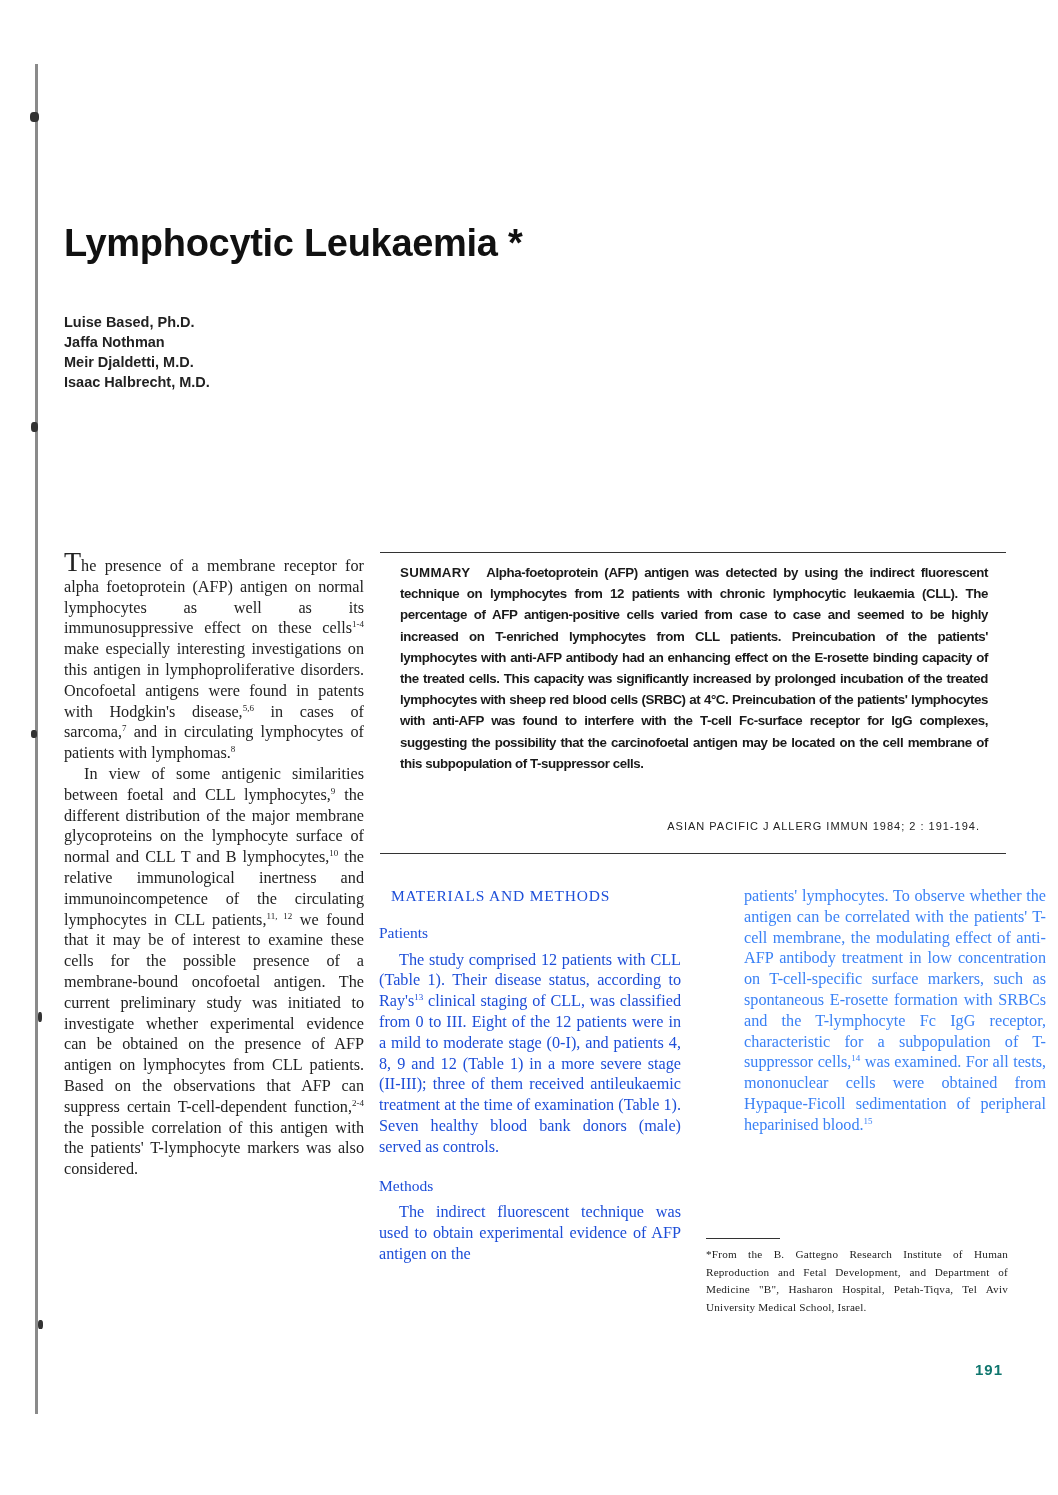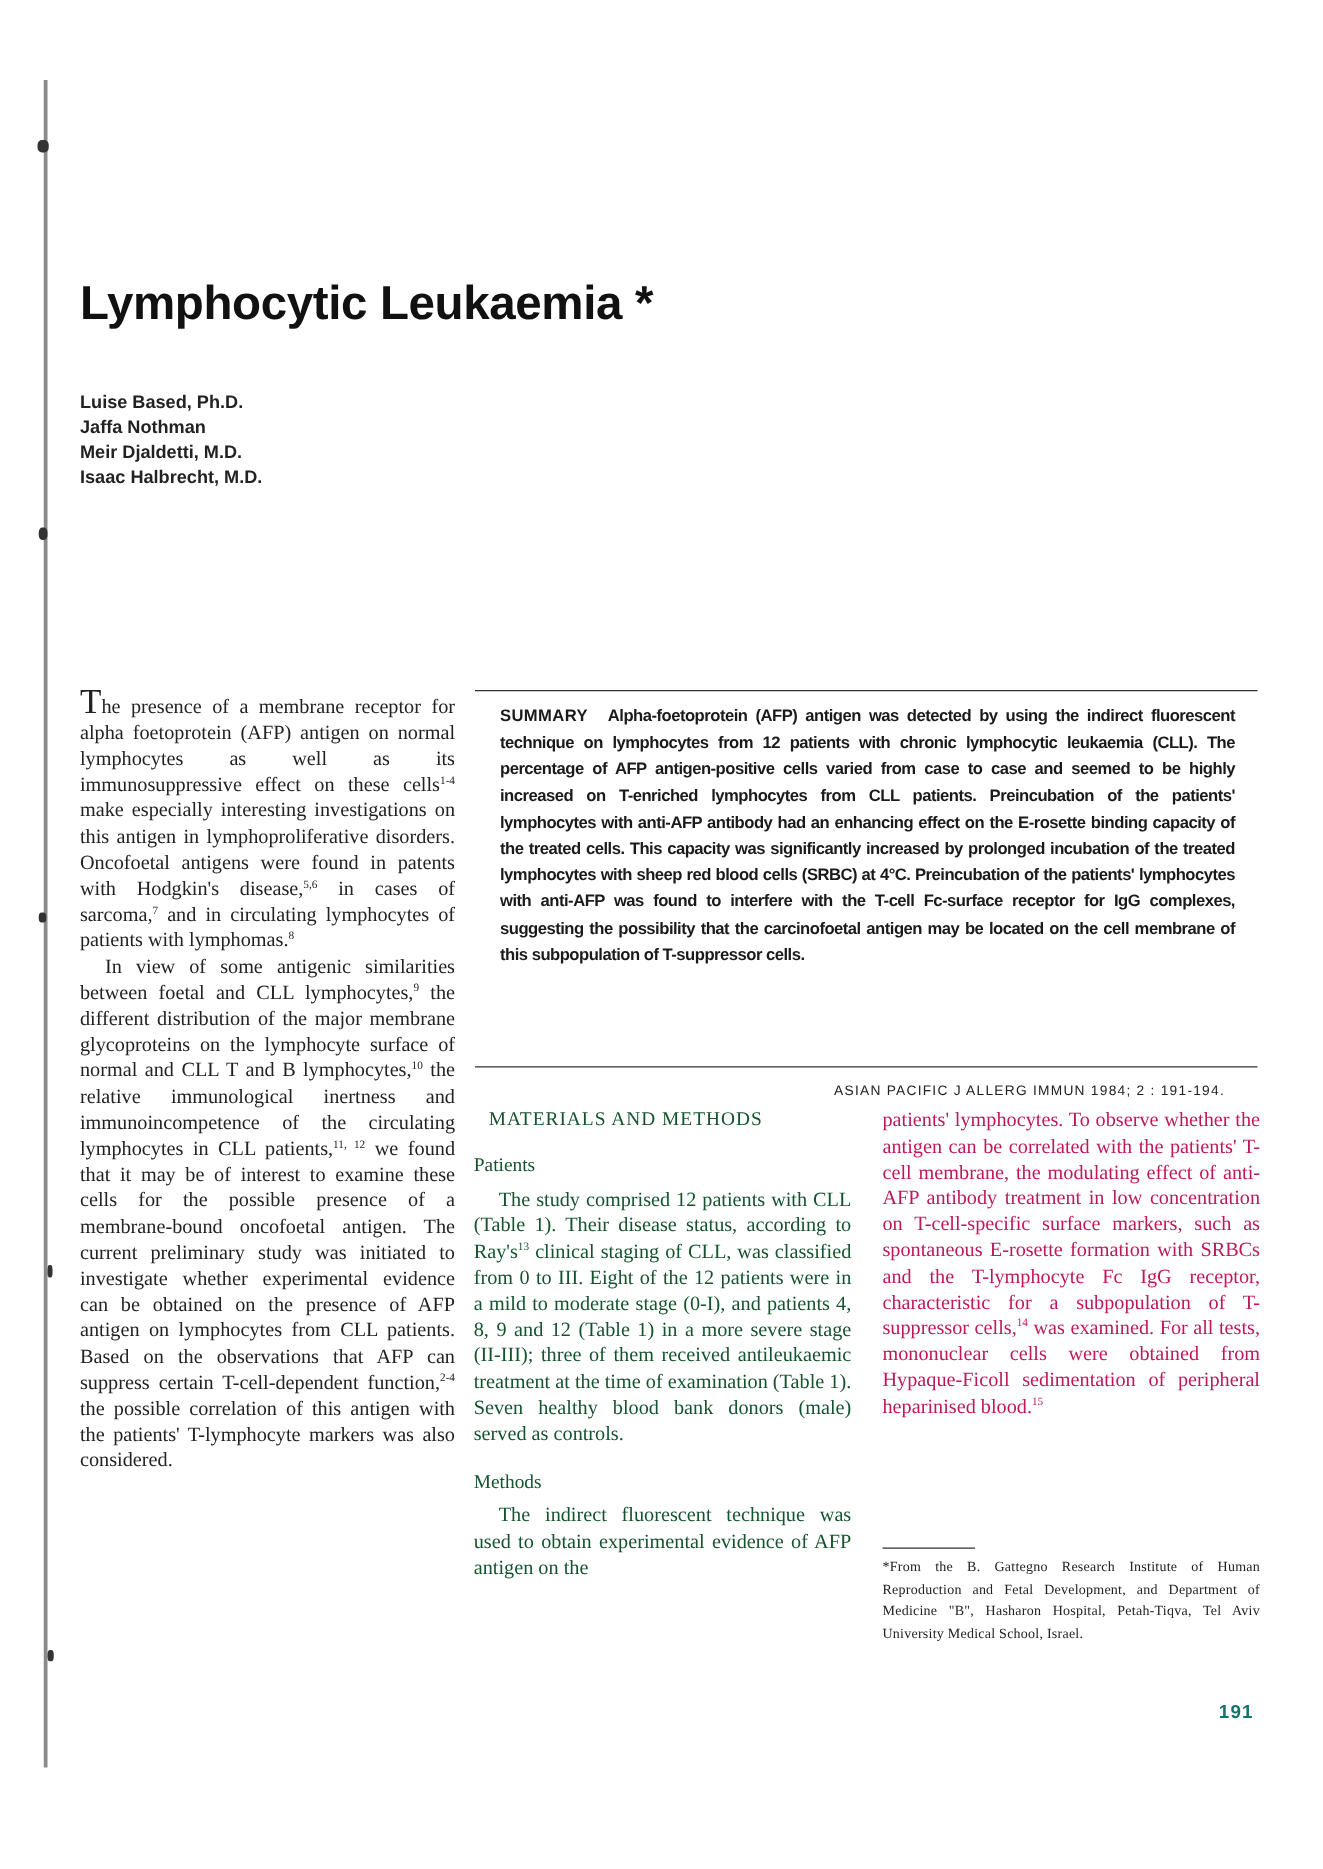--- a/index.html
+++ b/index.html
@@ -10,27 +10,27 @@
   .authors { position: absolute; left: 64px; top: 312px; font-family: "Liberation Sans", sans-serif; font-weight: bold; font-size: 14.5px; line-height: 20px; color: #222; }
   .col-left { position: absolute; left: 64px; top: 548px; width: 300px; font-family: "Liberation Serif", serif; font-size: 16.2px; line-height: 20.8px; text-align: justify; hyphens: none; color: #222; }
   .col-left p { margin: 0; }
   .col-left p + p { text-indent: 20px; }
   .dropcap { font-size: 28px; line-height: 1; }
   sup { font-size: 9px; line-height: 0; vertical-align: 6px; }
   .summary-rule-top { position: absolute; left: 380px; top: 552px; width: 626px; border-top: 1.5px solid #333; }
   .summary-rule-bottom { position: absolute; left: 380px; top: 853px; width: 626px; border-top: 1.5px solid #333; }
   .summary { position: absolute; left: 400px; top: 562px; width: 588px; font-family: "Liberation Sans", sans-serif; font-weight: bold; font-size: 13.3px; line-height: 21.2px; text-align: justify; letter-spacing: -0.4px; color: #1a1a1a; }
   .summary .label { margin-right: 10px; letter-spacing: 0.3px; }
-  .citation { position: absolute; right: 78px; top: 867px; font-family: "Liberation Sans", sans-serif; font-size: 11px; letter-spacing: 1px; color: #222; }
-  .col-mid { position: absolute; left: 379px; top: 886px; width: 302px; font-family: "Liberation Serif", serif; font-size: 16.2px; line-height: 20.8px; text-align: justify; color: #14532d; }
+  .citation { position: absolute; right: 78px; top: 820px; font-family: "Liberation Sans", sans-serif; font-size: 11px; letter-spacing: 1px; color: #222; }
+  .col-mid { position: absolute; left: 379px; top: 886px; width: 302px; font-family: "Liberation Serif", serif; font-size: 16.2px; line-height: 20.8px; text-align: justify; color: #1d4ed8; }
   .col-mid p { margin: 0; text-indent: 20px; }
   .section-heading { font-size: 15.5px; letter-spacing: 0.8px; margin: 0 0 16px 12px; font-family: "Liberation Serif", serif; font-weight: normal; }
   .sub-heading { font-size: 15.5px; margin: 12px 0 6px 0; font-weight: normal; font-family: "Liberation Serif", serif; }
   .sub-heading.spaced { margin-top: 18px; }
-  .col-right { position: absolute; left: 706px; top: 886px; width: 302px; font-family: "Liberation Serif", serif; font-size: 16.2px; line-height: 20.8px; text-align: justify; color: #be185d; }
+  .col-right { position: absolute; left: 744px; top: 886px; width: 302px; font-family: "Liberation Serif", serif; font-size: 16.2px; line-height: 20.8px; text-align: justify; color: #3b82f6; }
   .col-right p { margin: 0; }
   .footnote-rule { position: absolute; left: 706px; top: 1238px; width: 74px; border-top: 1.5px solid #333; }
   .footnote { position: absolute; left: 706px; top: 1246px; width: 302px; font-family: "Liberation Serif", serif; font-size: 11.2px; line-height: 17.6px; text-align: justify; letter-spacing: 0.2px; color: #222; }
   .page-number { position: absolute; left: 975px; top: 1361px; font-family: Liberation Sans, sans-serif; font-weight: bold; font-size: 15px; letter-spacing: 1px; color: #0f766e; }
 </style>
 </head>
 <body>
 
 <div class="binding-line"></div>
 <div class="binding-mark" style="left:30px;top:112px;width:9px;height:10px;"></div>

